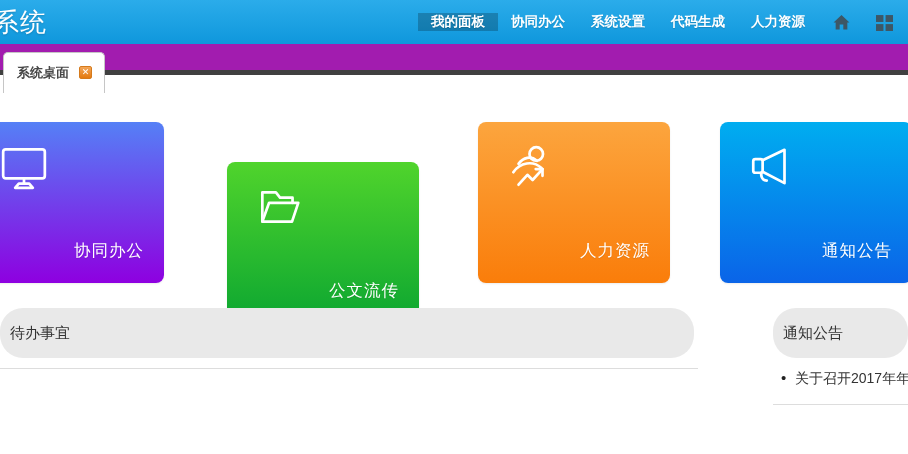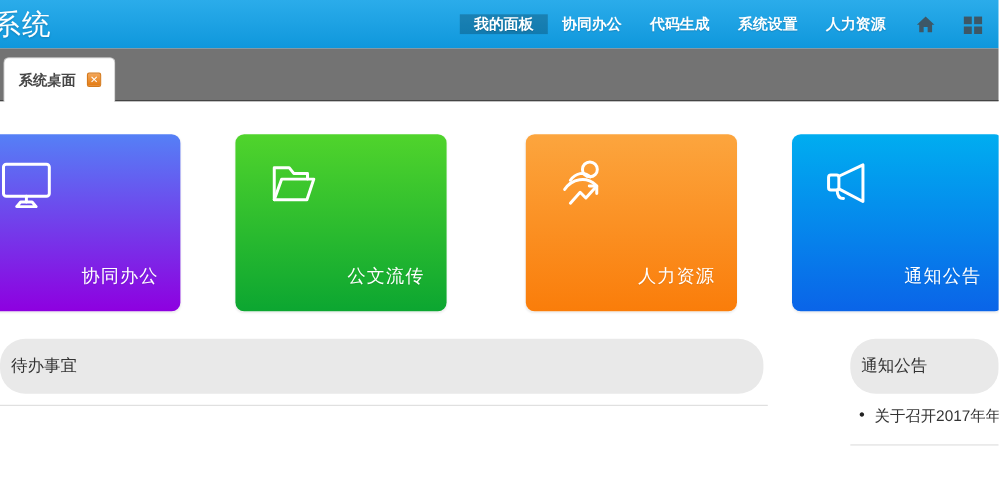--- a/index.html
+++ b/index.html
@@ -14,36 +14,36 @@
                letter-spacing:1px; text-shadow:0 1px 2px rgba(0,0,0,.18); white-space:nowrap; }
   .topnav { position:absolute; right:6px; top:0; height:44px; display:flex; align-items:center; }
   .nav-item { display:flex; align-items:center; padding:0 13px; color:#fff; font-size:13.5px;
               font-weight:bold; cursor:pointer; white-space:nowrap;
               text-shadow:0 1px 1px rgba(0,0,0,.15); }
   .nav-item.active { background:rgba(0,0,0,.22); }
   .nav-ico { display:flex; align-items:center; padding:0 9px; cursor:pointer; }
   .nav-ico svg { display:block; }
 
   
-  .tabstrip { position:absolute; left:0; top:44px; width:100%; height:48px;
-              background:#737373; border-bottom:1px solid #404040; }
+  .tabstrip { position:absolute; left:0; top:44px; width:100%; height:31px;
+              background:#a21caf; border-bottom:5px solid #404040; }
   .tab { position:absolute; left:3px; top:8px; height:41px; background:#fff;
          border:1px solid #c6c6c6; border-bottom:none; border-radius:5px 5px 0 0;
          display:flex; align-items:center; gap:10px; padding:0 12px 1px 13px;
          font-size:13px; font-weight:bold; color:#474747; z-index:2; cursor:pointer; }
   .tab-close { width:13px; height:13px; border-radius:2px;
                background:linear-gradient(180deg,#f4a658 0%,#e37a10 100%);
                border:1px solid #d57a1c; color:#fff; font-size:9px; line-height:10px;
                font-weight:bold; text-align:center; cursor:pointer; }
 
   
   .tile { position:absolute; top:122px; width:192px; height:161px; border-radius:8px;
           cursor:pointer; box-shadow:0 1px 2px rgba(0,0,0,.08); }
   .tile-0 { left:-28px; }
-  .tile-1 { left:214px; }
+  .tile-1 { left:227px;margin-top:40px; }
   .tile-2 { left:478px; }
   .tile-3 { left:720px; }
   .tile-icon { position:absolute; left:27px; top:20px; width:50px; height:50px; }
   .tile-icon svg { display:block; width:50px; height:50px; }
   .tile-label { position:absolute; right:20px; bottom:21px; color:#fff; font-size:16.5px;
                 letter-spacing:1px; text-shadow:0 1px 1px rgba(0,0,0,.1); }
 
   
   .panel-header { position:absolute; height:50px; line-height:50px; background:#e9e9e9;
                   color:#333; font-size:15px; padding-left:10px;border-radius:23px; }
@@ -61,22 +61,22 @@
 </head>
 <body>
 
 <div class="viewport">
 
   <header class="topbar">
     <div class="app-title">系统</div>
     <nav class="topnav">
       <span class="nav-item active">我的面板</span>
       <span class="nav-item">协同办公</span>
+      <span class="nav-item">系统设置</span>
       <span class="nav-item">代码生成</span>
-      <span class="nav-item">系统设置</span>
       <span class="nav-item">人力资源</span>
       <span class="nav-ico" style="margin-left:6px;">
         <svg width="17" height="17" viewBox="0 0 16 16">
             <path d="M8 1 L0.5 8 H2.5 v6.5 h3.8 v-4.6 h3.4 v4.6 h3.8 V8 h2 Z" fill="#3d5766"></path>
           </svg>
       </span>
       <span class="nav-ico" style="margin-left:8px;">
         <svg width="17" height="17" viewBox="0 0 16 16">
           <rect x="0" y="1" width="7" height="6.5" fill="#3d5766"></rect>
             <rect x="9" y="1" width="7" height="6.5" fill="#3d5766"></rect>

